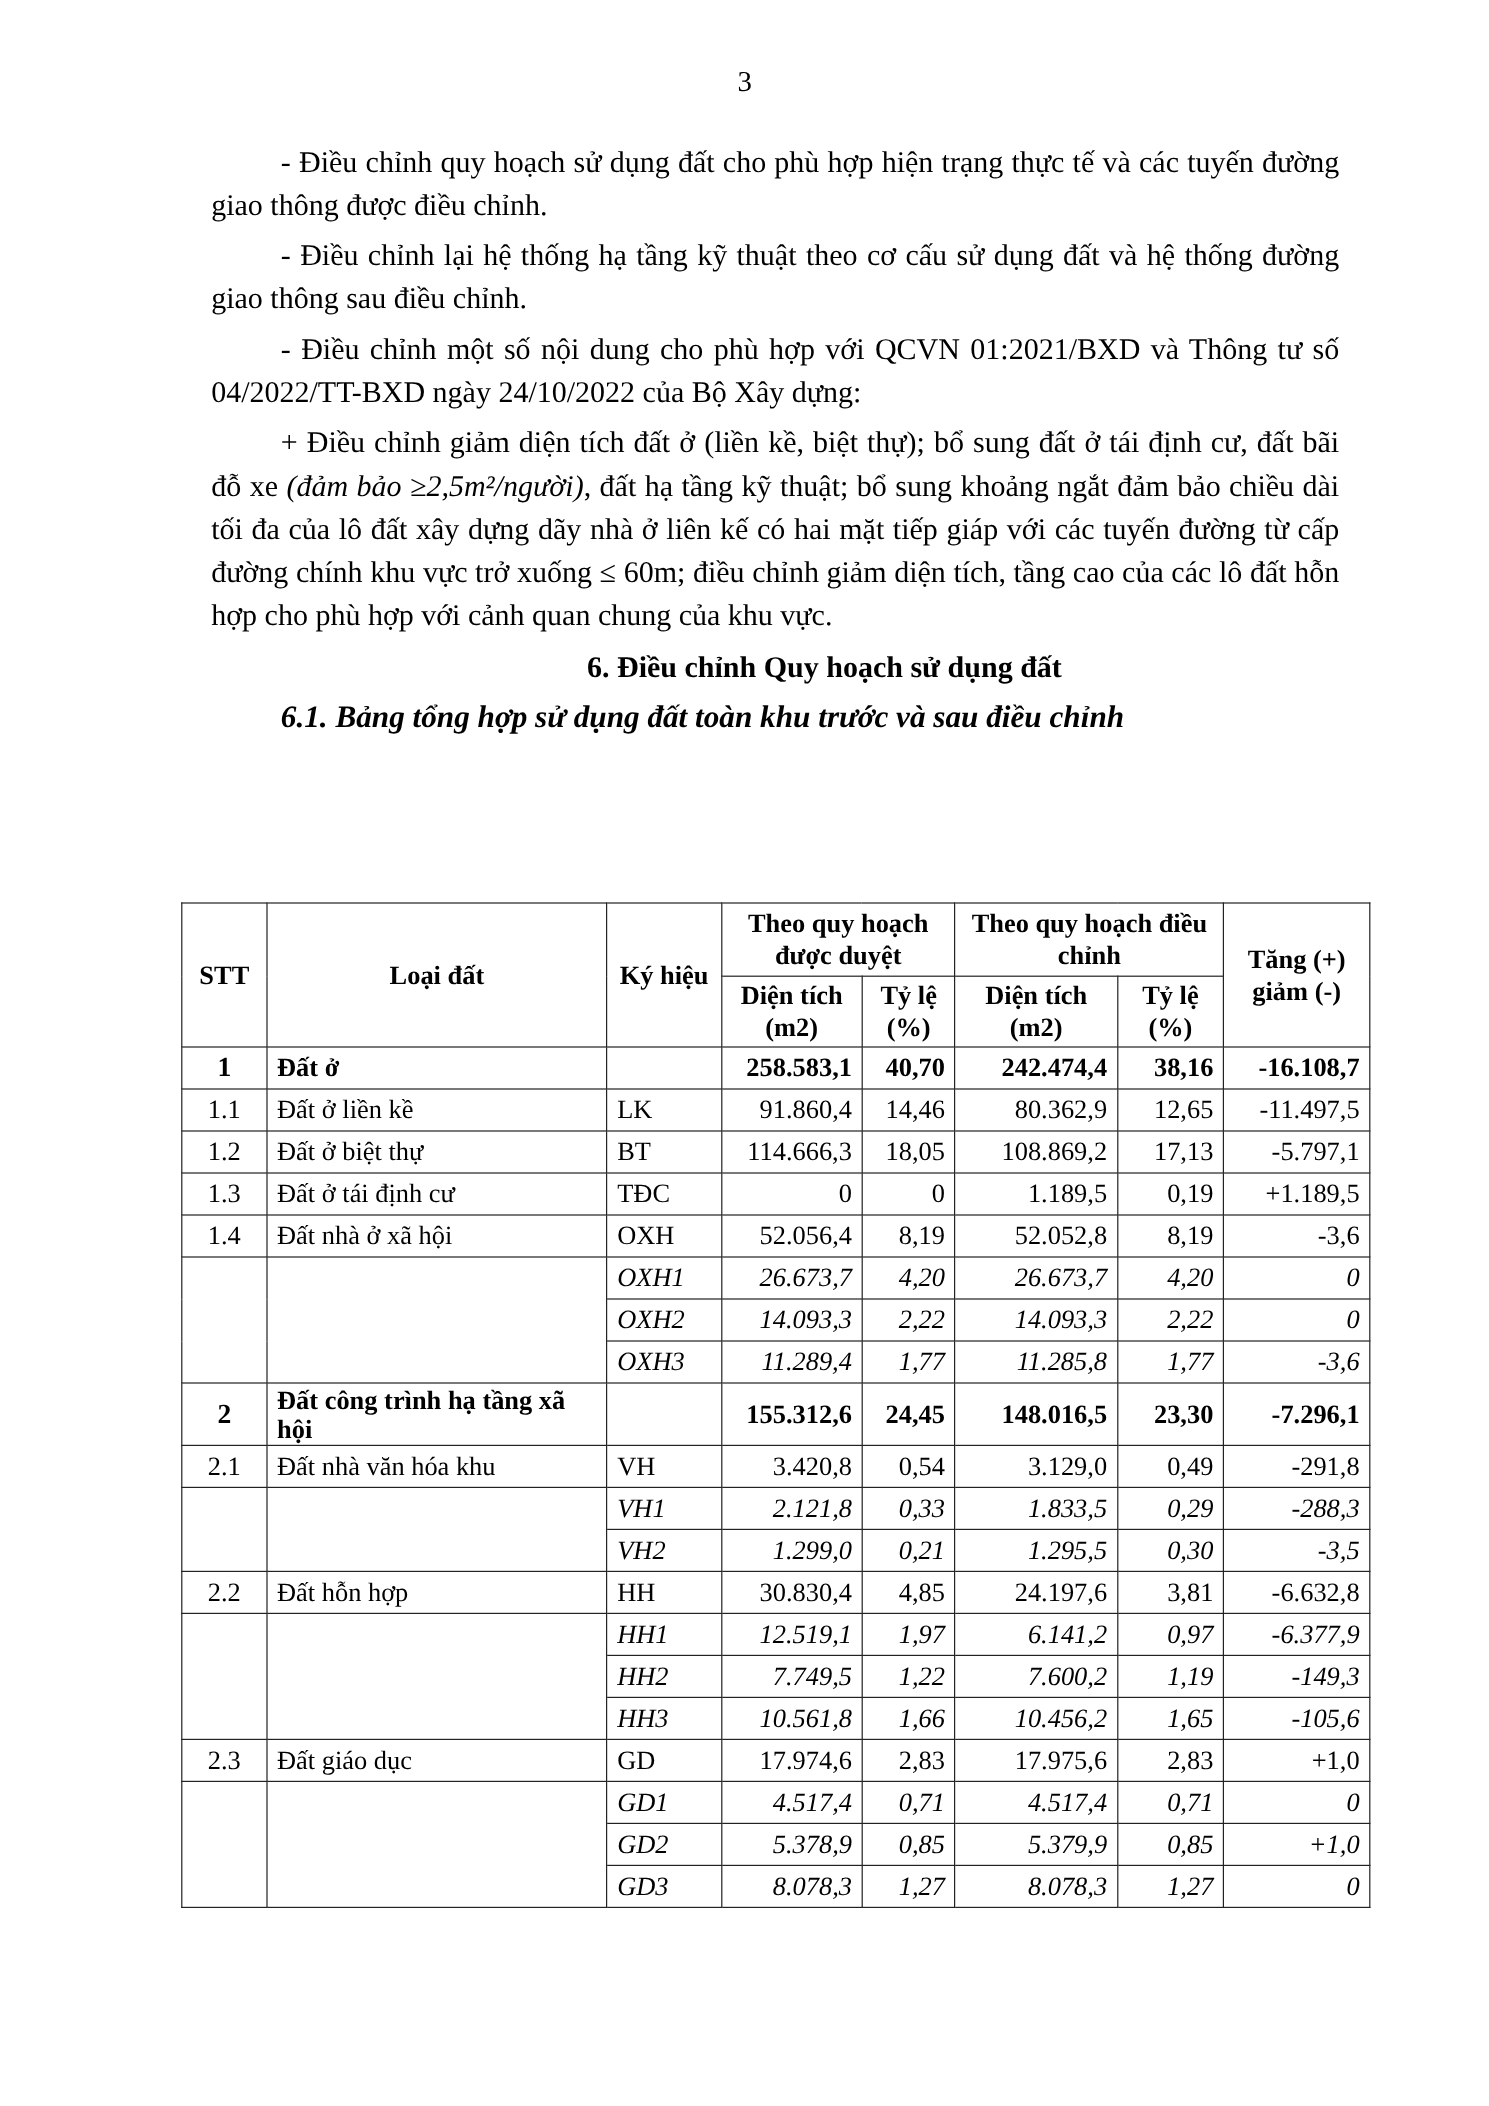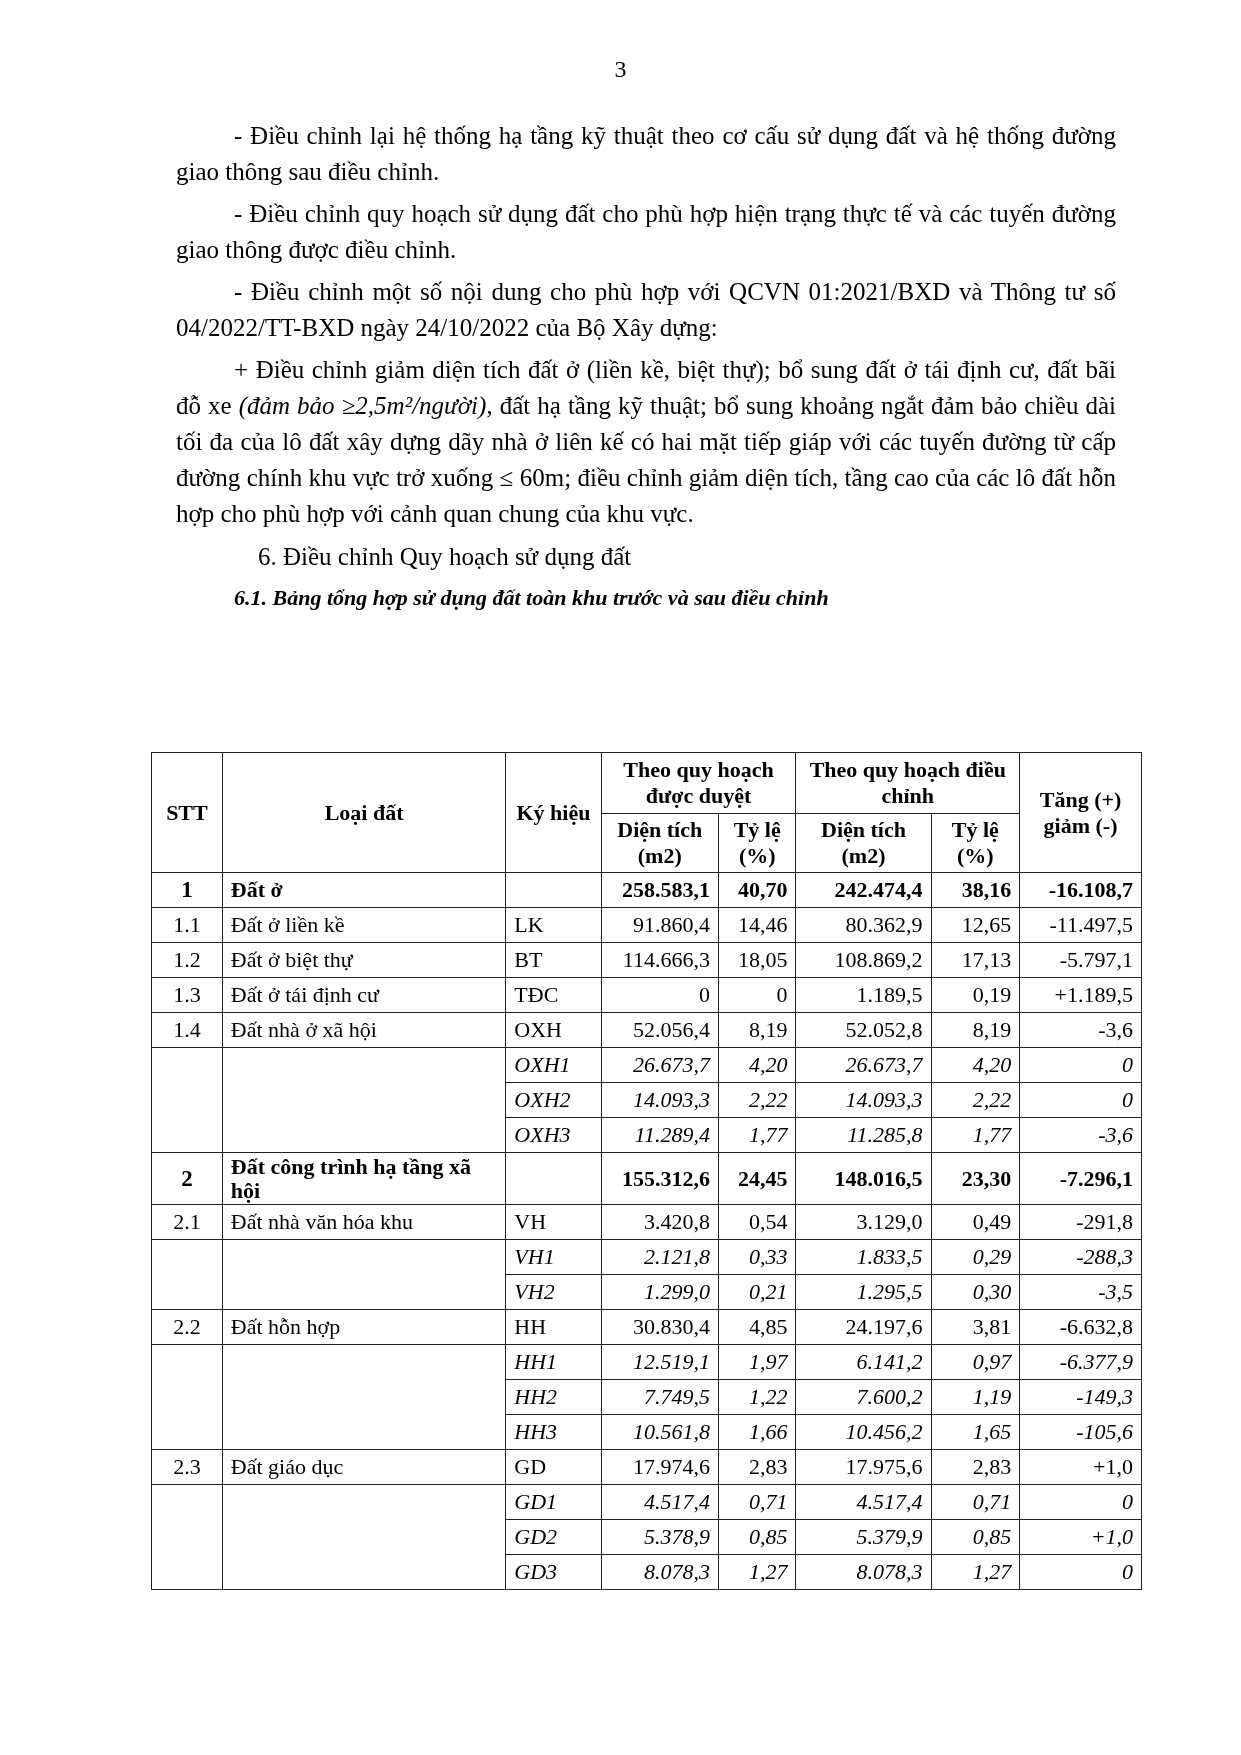--- a/index.html
+++ b/index.html
@@ -2,42 +2,42 @@
 <html><head>
 <meta charset="utf-8">
 <style>
   html, body { margin: 0; padding: 0; background: #ffffff; }
   body { width: 1241px; height: 1755px; position: relative; overflow: hidden;
          font-family: "Liberation Serif", "DejaVu Serif", serif; color: #000; }
   .page-number { position: absolute; top: 56px; left: 0; width: 1241px; text-align: center; font-size: 24px; }
   .body-text { position: absolute; left: 176px; width: 940px; top: 118px; font-size: 25px; line-height: 36px; }
   .para { text-align: justify; text-indent: 58px; margin: 0 0 6px 0; }
   .para i { font-style: italic; }
-  .heading { font-weight: normal; margin: 4px 0 4px 82px; font-size: 25px; line-height: 38px; }
-  .subheading { font-weight: bold; font-style: italic; margin: 0 0 0 58px; font-size: 22px; line-height: 36px; }
+  .heading { font-weight: bold; margin: 4px 0 4px 82px; font-size: 25px; line-height: 38px; text-align: center; }
+  .subheading { font-weight: bold; font-style: italic; margin: 0 0 0 58px; font-size: 26px; line-height: 36px; }
   table.landuse { position: absolute; left: 151px; top: 752px; width: 991px; border-collapse: collapse;
                   font-size: 22px; table-layout: fixed; }
   table.landuse th, table.landuse td { border: 1.5px solid #222; padding: 0 8px; height: 34px; line-height: 26px; }
   table.landuse th { font-weight: bold; vertical-align: middle; }
   .c-stt { text-align: center; }
   .c-name { text-align: left; }
   .c-code { text-align: left; }
   .c-num { text-align: right; }
   tr.bold td { font-weight: bold; }
   tr.sub td { font-style: italic; }
   tr.group td.c-stt { font-size: 23px; }
 </style>
 </head>
 <body>
 
 <div class="page-number">3</div>
 
 <div class="body-text">
+  <p class="para">- Điều chỉnh quy hoạch sử dụng đất cho phù hợp hiện trạng thực tế và các tuyến đường giao thông được điều chỉnh.</p>
   <p class="para">- Điều chỉnh lại hệ thống hạ tầng kỹ thuật theo cơ cấu sử dụng đất và hệ thống đường giao thông sau điều chỉnh.</p>
-  <p class="para">- Điều chỉnh quy hoạch sử dụng đất cho phù hợp hiện trạng thực tế và các tuyến đường giao thông được điều chỉnh.</p>
   <p class="para">- Điều chỉnh một số nội dung cho phù hợp với QCVN 01:2021/BXD và Thông tư số 04/2022/TT-BXD ngày 24/10/2022 của Bộ Xây dựng:</p>
   <p class="para"><span>+ Điều chỉnh giảm diện tích đất ở (liền kề, biệt thự); bổ sung đất ở tái định cư, đất bãi đỗ xe </span><i>(đảm bảo ≥2,5m²/người)</i><span>, đất hạ tầng kỹ thuật; bổ sung khoảng ngắt đảm bảo chiều dài tối đa của lô đất xây dựng dãy nhà ở liên kế có hai mặt tiếp giáp với các tuyến đường từ cấp đường chính khu vực trở xuống ≤ 60m; điều chỉnh giảm diện tích, tầng cao của các lô đất hỗn hợp cho phù hợp với cảnh quan chung của khu vực.</span></p>
   <div class="heading">6. Điều chỉnh Quy hoạch sử dụng đất</div>
   <div class="subheading">6.1. Bảng tổng hợp sử dụng đất toàn khu trước và sau điều chỉnh</div>
 </div>
 
 <table class="landuse">
   <colgroup>
     <col style="width:64px">
       <col style="width:256px">

